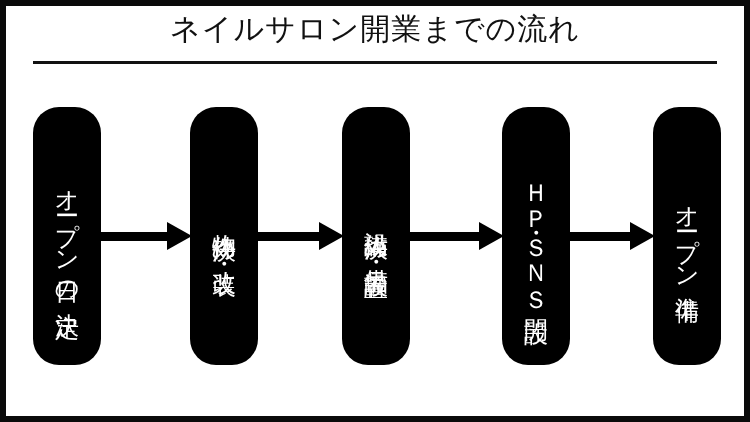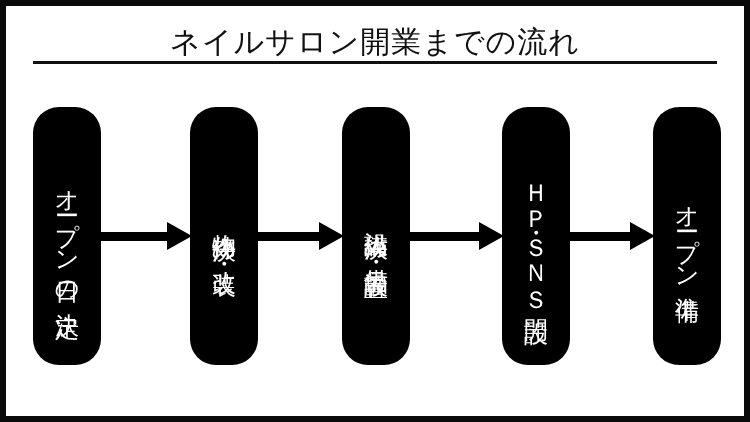--- a/index.html
+++ b/index.html
@@ -18,21 +18,21 @@
     position: absolute;
     left: 0; top: 0; right: 0; bottom: 0;
     background: #ffffff;
     border: 6px solid #0a0a0a;
     box-sizing: border-box;
   }
   .title {
     position: absolute;
     left: 0;
     right: 0;
-    top: 22px;
+    top: 9px;
     text-align: center;
     font-size: 30px;
     font-weight: 500;
     letter-spacing: 1px;
     color: #111111;
     white-space: nowrap;
   }
   .title-rule {
     position: absolute;
     left: 33px;

